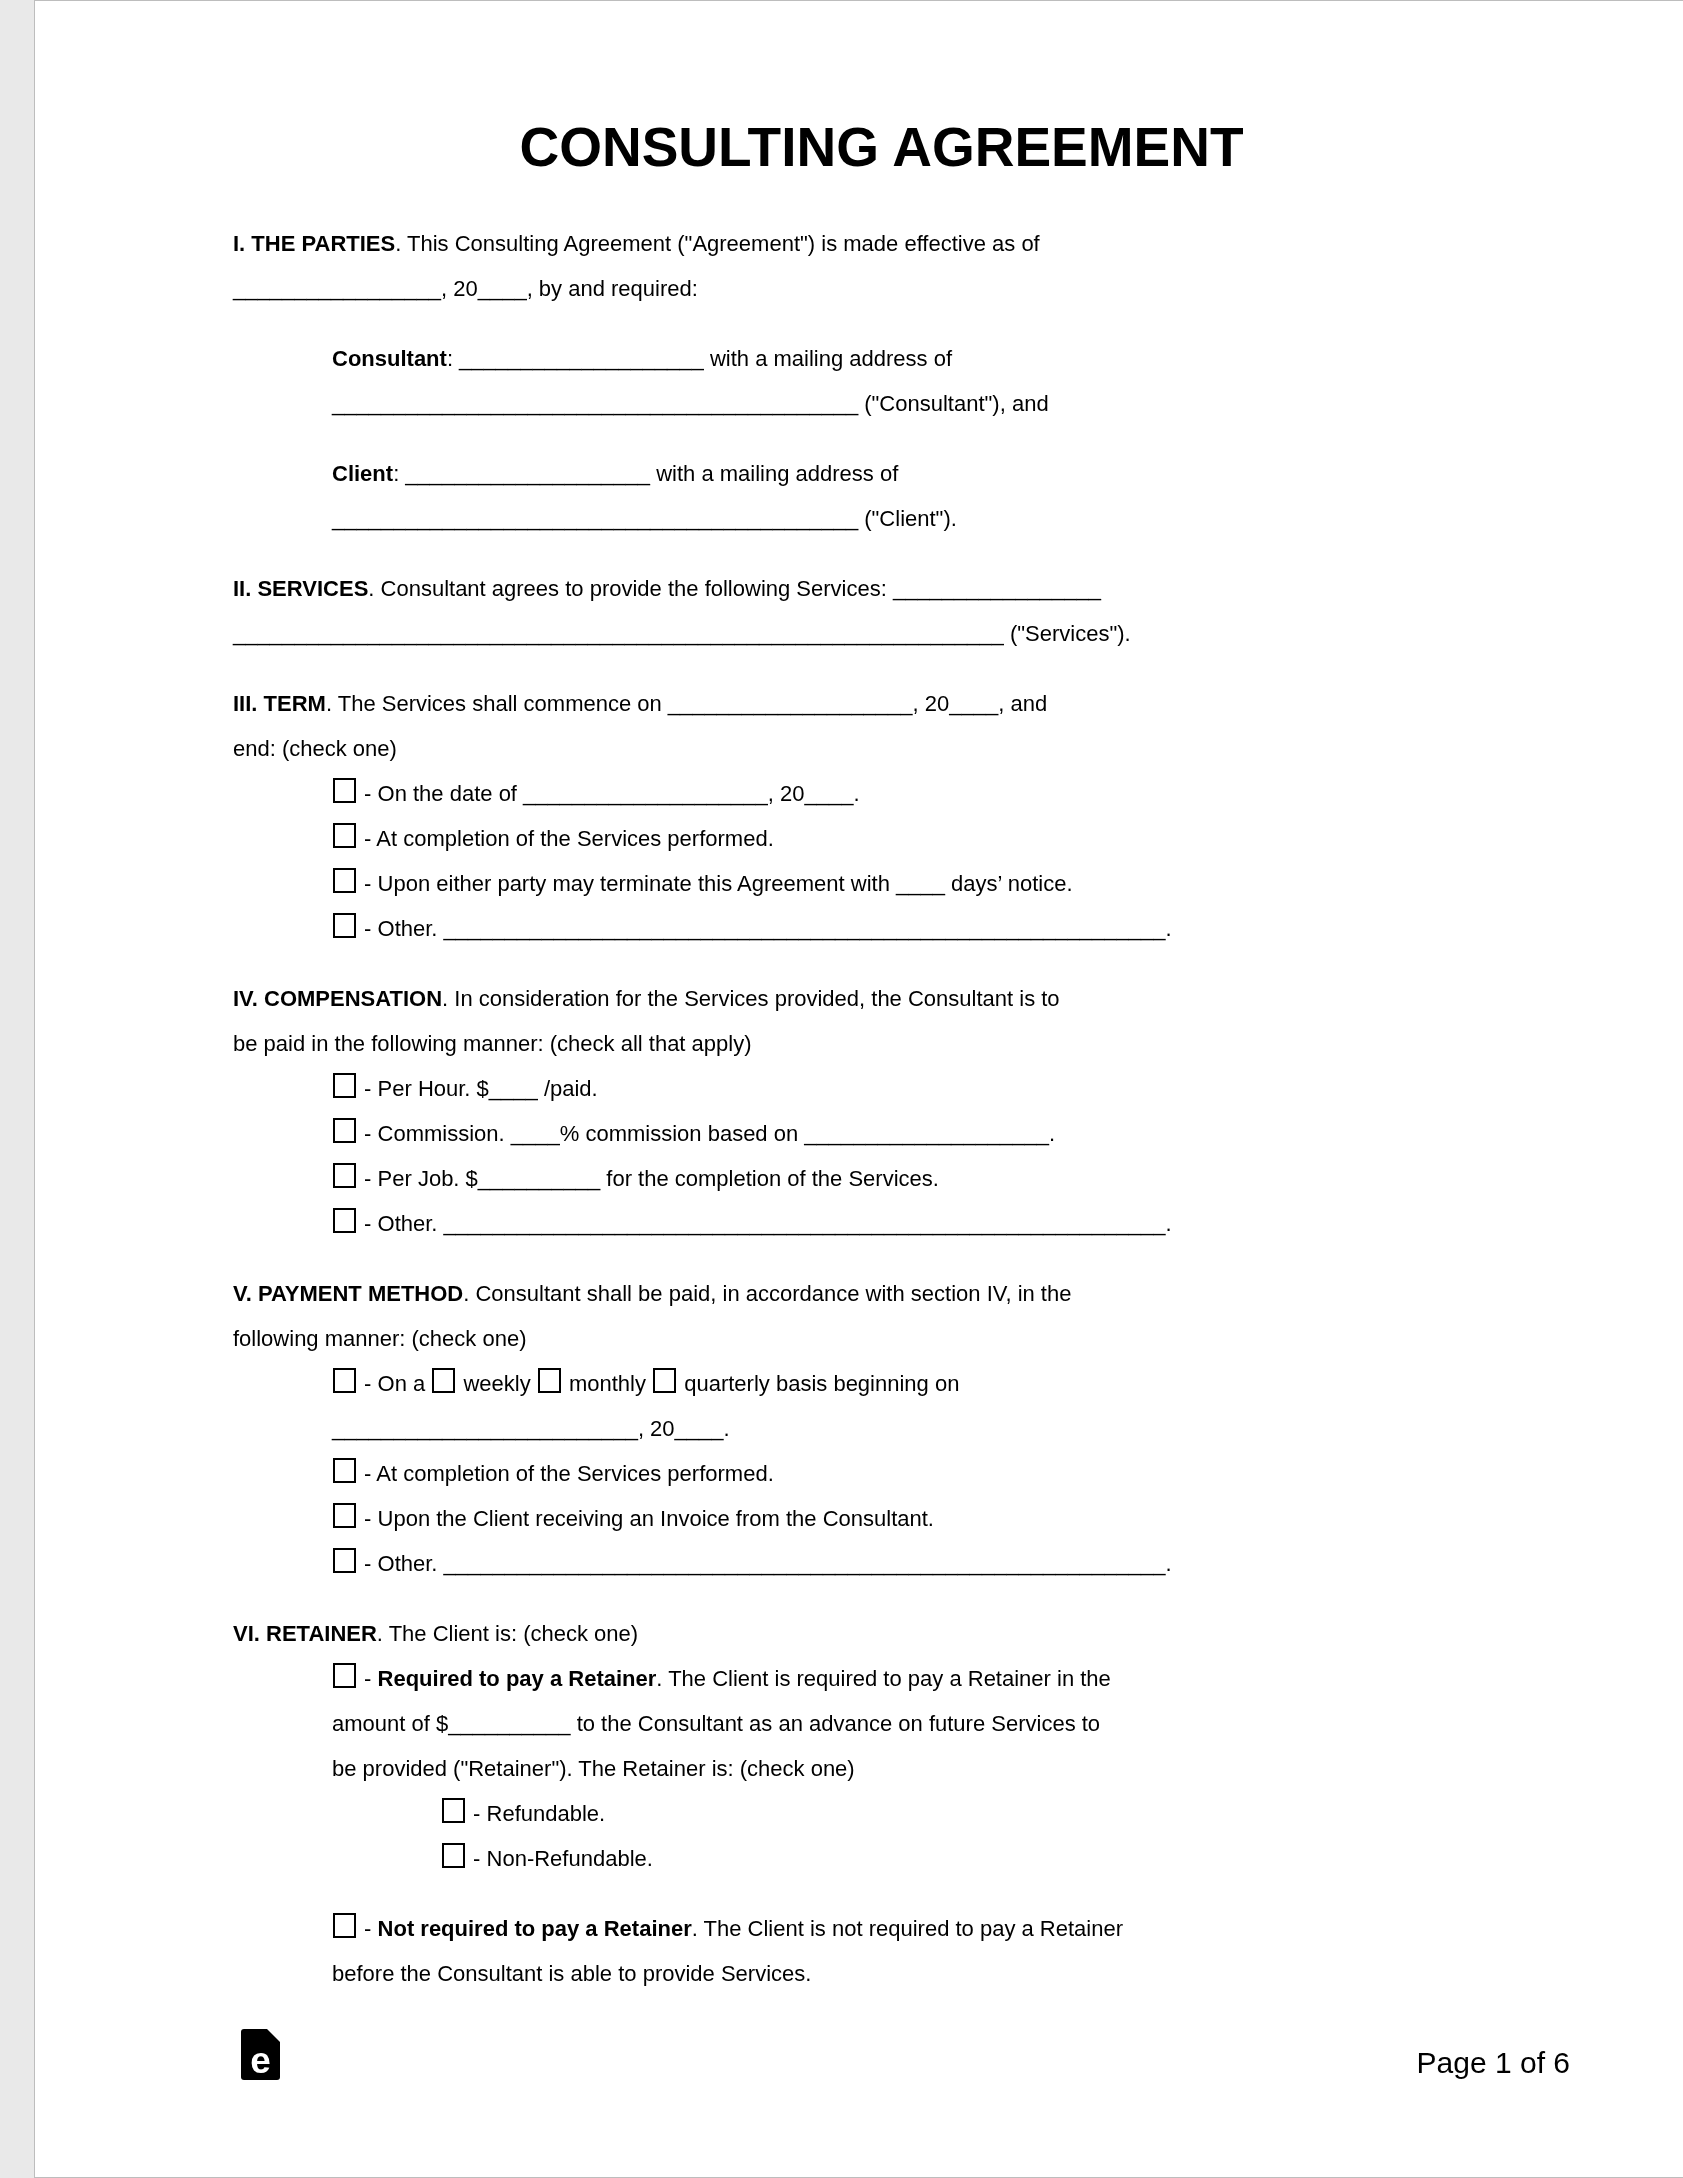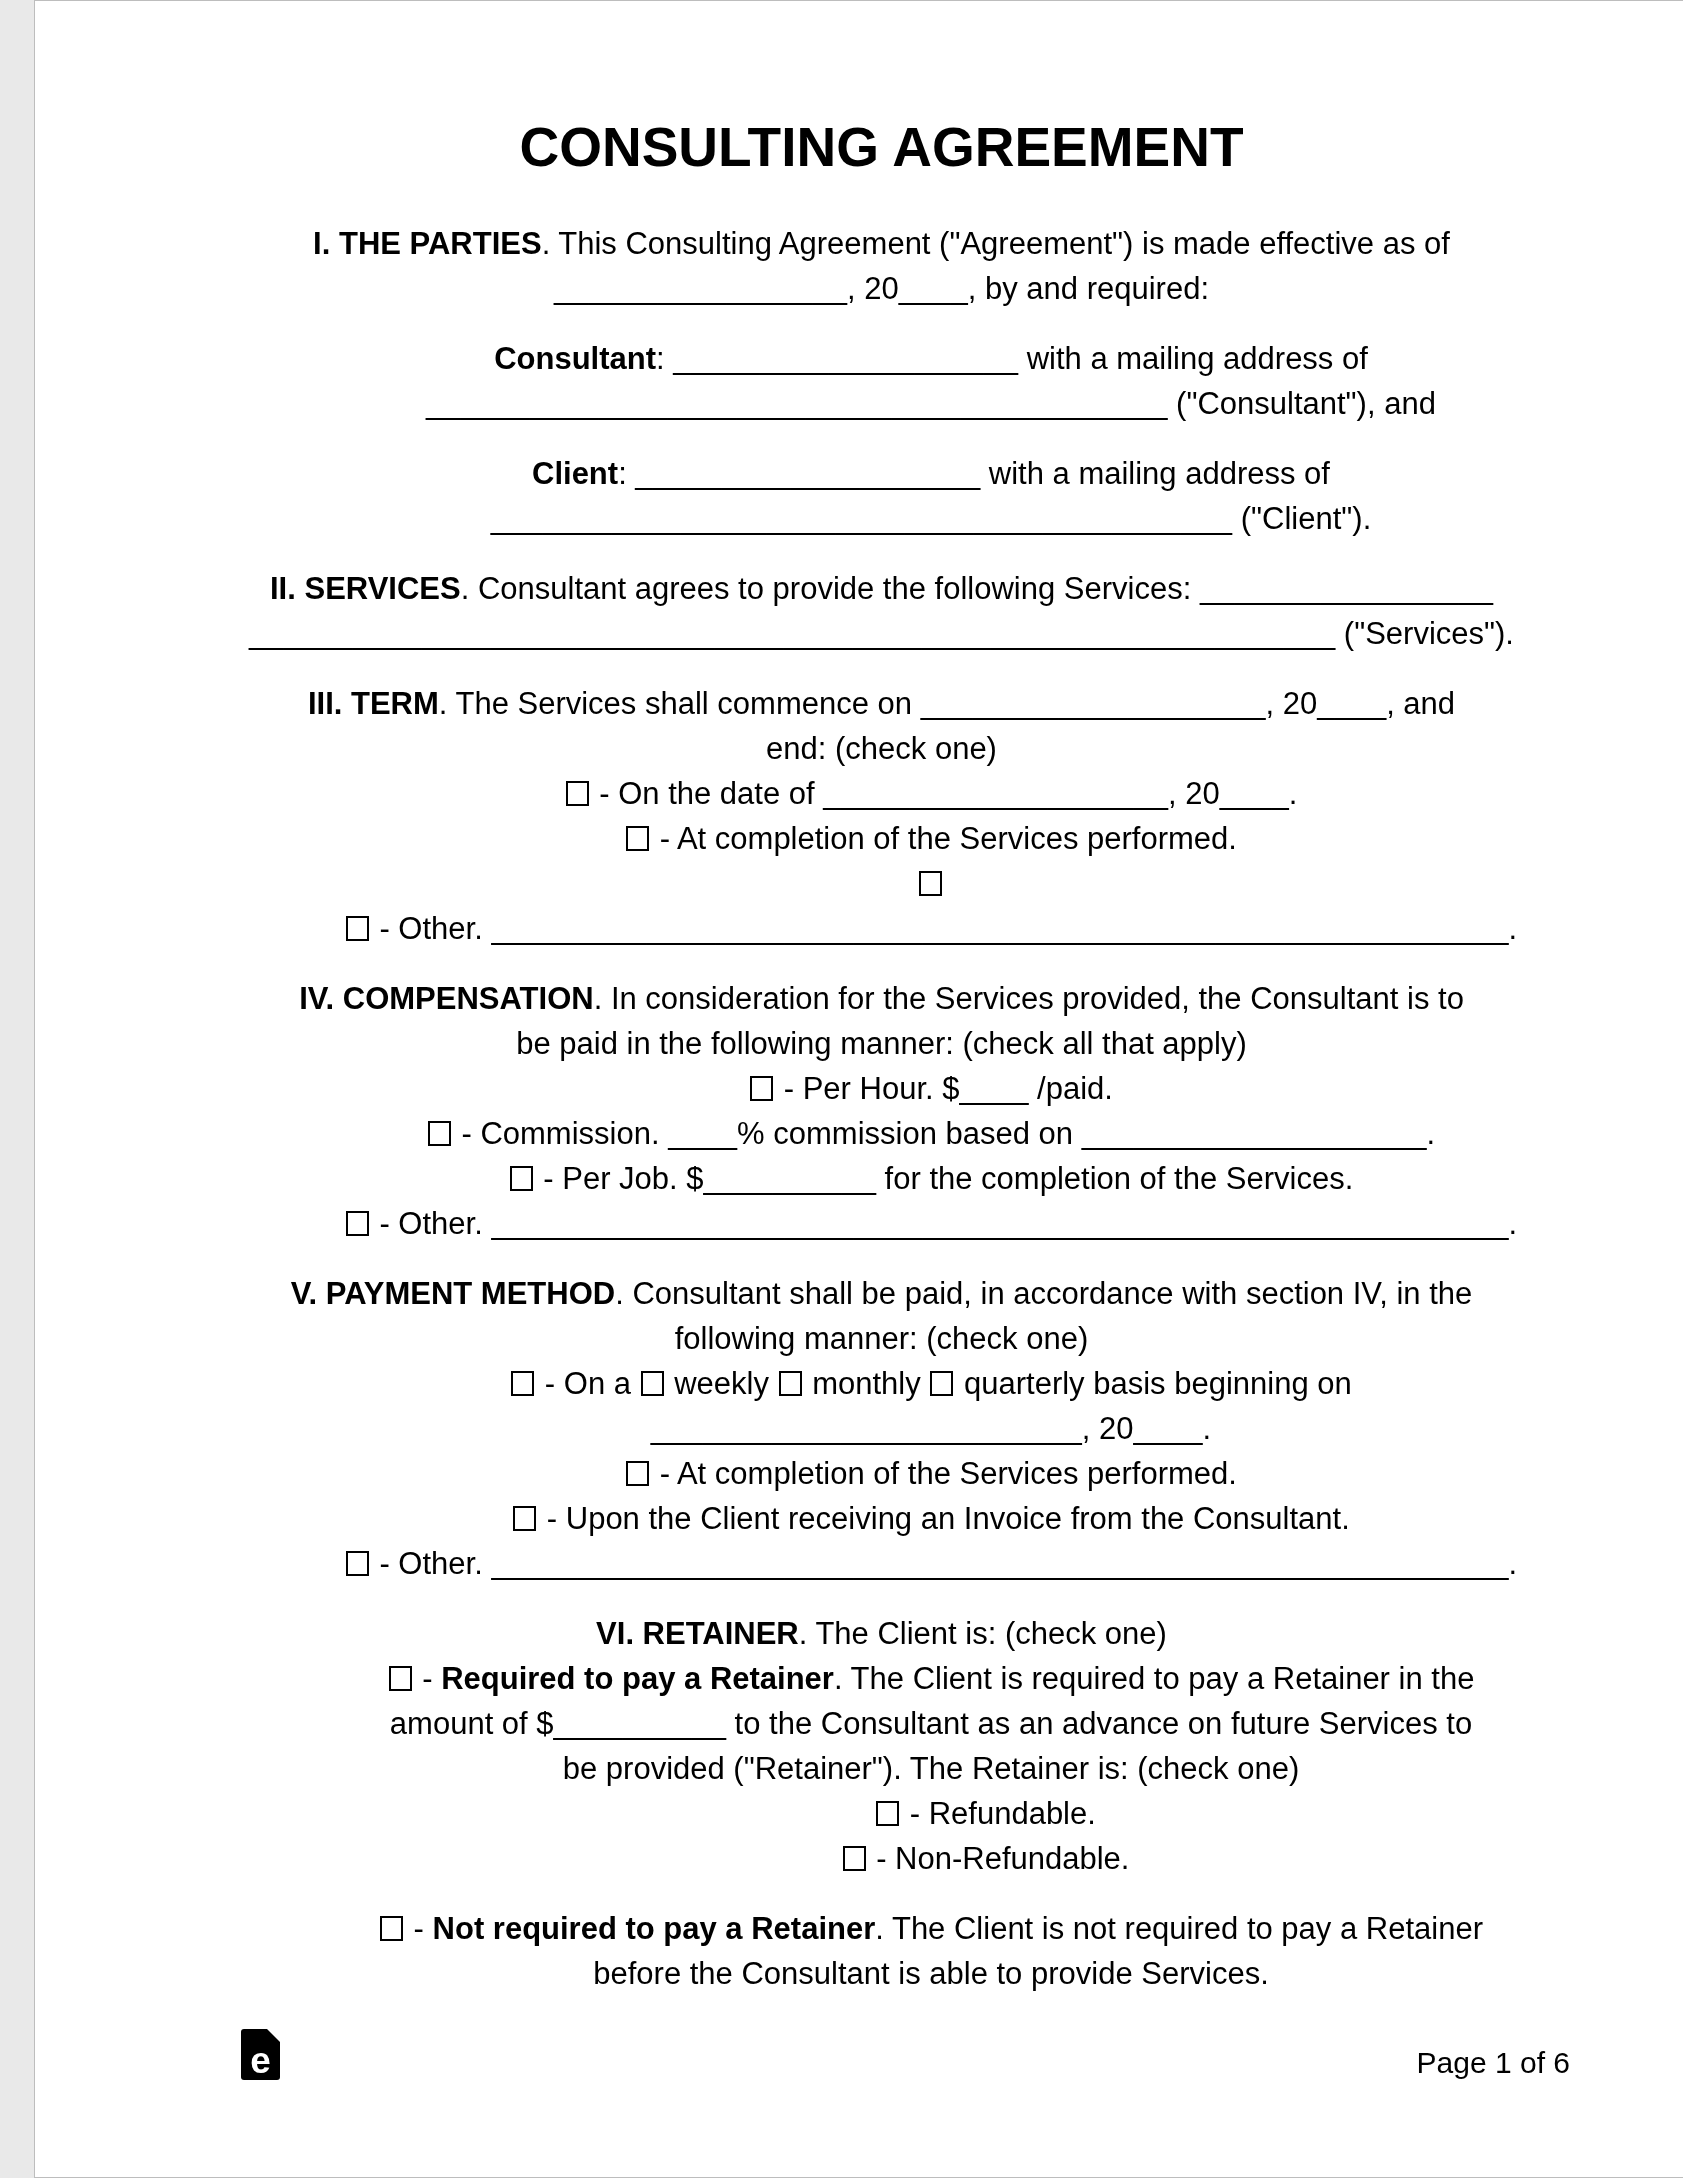--- a/index.html
+++ b/index.html
@@ -23,24 +23,23 @@
     text-align:center;
     font-size:55px;
     font-weight:bold;
     line-height:55px;
     margin:0 0 46px 0;
     letter-spacing:0px;
   }
   .para{margin:0 0 25px 0;}
   .para.sp{margin-top:20px;}
   .line{
-    font-size:31px;
+    font-size:22px;
     line-height:45px;
     white-space:pre;
-    text-align:center;
   }
   .ind1{margin-left:99px;}
   .ind2{margin-left:208px;}
   .b{font-weight:bold;}
   .checkbox{
     display:inline-block;
     width:19px;height:21px;
     border:2px solid #000;
     vertical-align:-2px;
     margin:0 2px 0 1px;
@@ -97,21 +96,21 @@
         </div>
         <div class="para">
           <div class="line"><span class="b">II. SERVICES</span><span class="r">. Consultant agrees to provide the following Services: _________________</span></div>
           <div class="line"><span class="r">_______________________________________________________________ ("Services").</span></div>
         </div>
         <div class="para">
           <div class="line"><span class="b">III. TERM</span><span class="r">. The Services shall commence on ____________________, 20____, and</span></div>
           <div class="line"><span class="r">end: (check one)</span></div>
           <div class="line ind1"><span class="checkbox"></span><span class="r"> - On the date of ____________________, 20____.</span></div>
           <div class="line ind1"><span class="checkbox"></span><span class="r"> - At completion of the Services performed.</span></div>
-          <div class="line ind1"><span class="checkbox"></span></div>
+          <div class="line ind1"><span class="checkbox"></span><span class="r"> - Upon either party may terminate this Agreement with ____ days’ notice.</span></div>
           <div class="line ind1"><span class="checkbox"></span><span class="r"> - Other. ___________________________________________________________.</span></div>
         </div>
         <div class="para">
           <div class="line"><span class="b">IV. COMPENSATION</span><span class="r">. In consideration for the Services provided, the Consultant is to</span></div>
           <div class="line"><span class="r">be paid in the following manner: (check all that apply)</span></div>
           <div class="line ind1"><span class="checkbox"></span><span class="r"> - Per Hour. $____ /paid.</span></div>
           <div class="line ind1"><span class="checkbox"></span><span class="r"> - Commission. ____% commission based on ____________________.</span></div>
           <div class="line ind1"><span class="checkbox"></span><span class="r"> - Per Job. $__________ for the completion of the Services.</span></div>
           <div class="line ind1"><span class="checkbox"></span><span class="r"> - Other. ___________________________________________________________.</span></div>
         </div>

